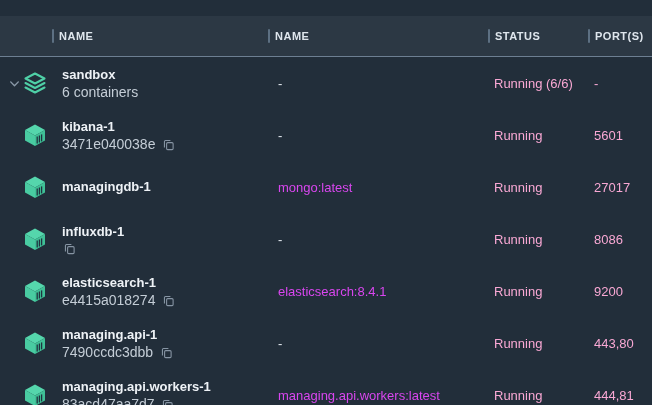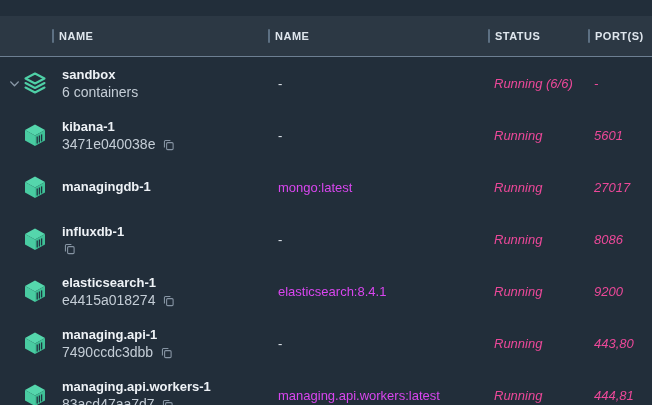--- a/index.html
+++ b/index.html
@@ -65,21 +65,21 @@
   .sub {
     font-size:14px; color:#c4cdd6; line-height:17px;
     display:flex; align-items:center; gap:6px;
   }
   .copybtn {
     display:inline-flex; align-items:center; justify-content:center;
     width:14px; height:14px; color:#8795a4; cursor:pointer;
   }
   .imglink { color:#d946ef; font-size:13px; text-decoration:none; cursor:pointer; }
   .dashtxt { color:#e3e9ef; font-size:13px; }
-  .statustxt, .portstxt { color:#ec4899; font-size:13px;font-style:italic; }
+  .statustxt, .portstxt { color:#f9a8d4; font-size:13px; }
 
   svg { display:block; }
 </style>
 </head>
 <body>
 
 <svg width="0" height="0" style="position:absolute">
   <defs>
     <symbol id="sym-stack" viewBox="0 0 24 24">
       <g fill="none" stroke="#4fd0a7" stroke-width="2.1" stroke-linejoin="round" stroke-linecap="round">

